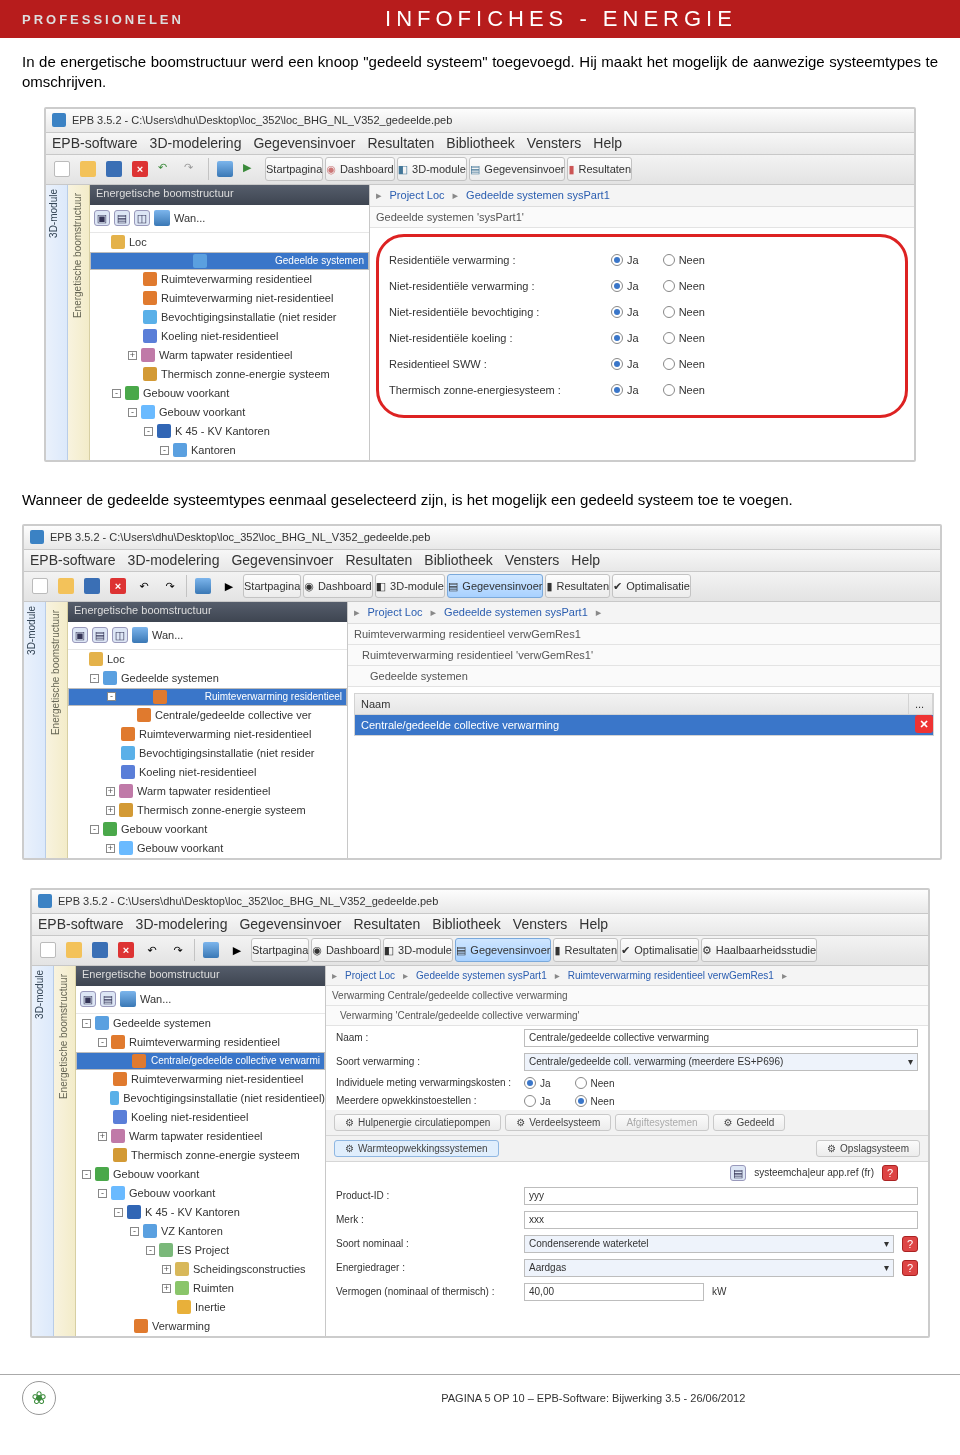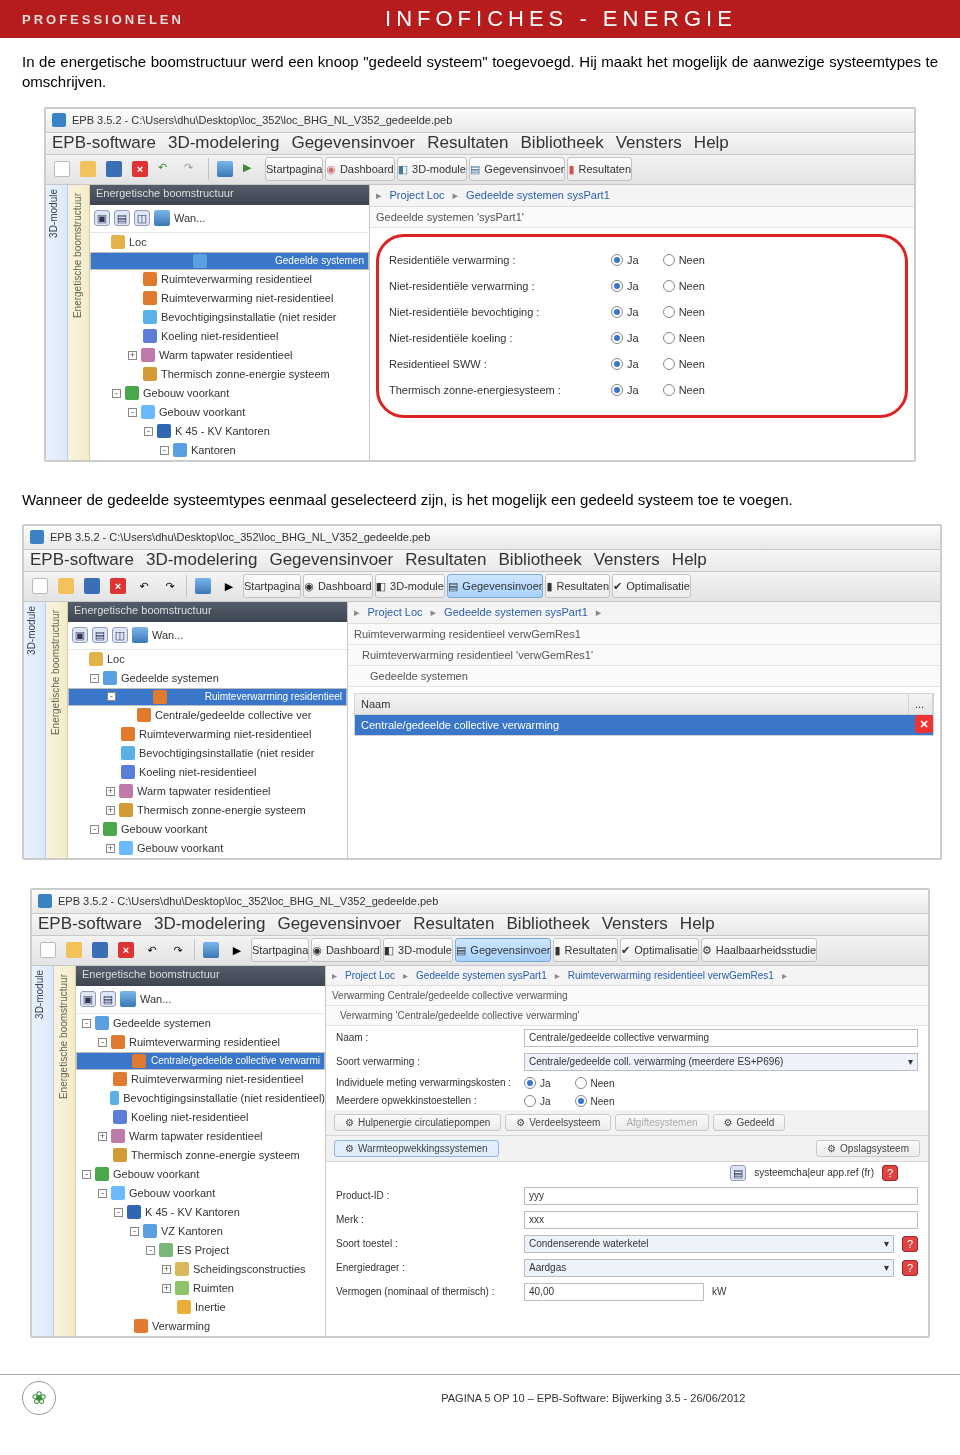--- a/index.html
+++ b/index.html
@@ -5,21 +5,21 @@
   *{box-sizing:border-box;margin:0;padding:0;font-family:Arial,Helvetica,sans-serif}
   body{background:#fff;width:960px}
   .hdr{background:#b71c1c;color:#fff;height:38px;display:flex;align-items:center;padding:0 22px}
   .hdr .pro{font:700 13px/1 sans-serif;letter-spacing:3px;color:#ddd}
   .hdr .title{flex:1;text-align:center;font:400 22px/1 sans-serif;letter-spacing:5px}
   .body{padding:14px 22px 0}
   .para{font-size:15px;line-height:1.35;text-align:justify;margin-bottom:14px}
   .shot{border:2px solid #ccc;border-radius:2px;margin:0 auto 28px;background:linear-gradient(#f5f7fb,#eceff5)}
   .titlebar{background:linear-gradient(#fdfdfd,#e8e8e8);border-bottom:1px solid #c8c8c8;height:24px;display:flex;align-items:center;padding:0 6px;font-size:11px;color:#333}
   .titlebar .ic{width:14px;height:14px;background:#3b82c4;border-radius:2px;margin-right:6px}
-  .menubar{background:linear-gradient(#f7f7f7,#e8e8e8);border-bottom:1px solid #c8c8c8;height:22px;display:flex;align-items:center;padding:0 6px;gap:12px;font-size:17px;color:#333}
+  .menubar{background:linear-gradient(#f7f7f7,#e8e8e8);border-bottom:1px solid #c8c8c8;height:22px;display:flex;align-items:center;padding:0 6px;gap:12px;font-size:14px;color:#333}
   .tbar{background:linear-gradient(#f3f3f3,#e3e3e3);border-bottom:1px solid #c8c8c8;height:30px;display:flex;align-items:center;padding:0 4px;gap:2px;font-size:11px}
   .tbtn{height:24px;border:1px solid #c3c3c3;background:linear-gradient(#fdfdfd,#ececec);border-radius:3px;display:flex;align-items:center;padding:0 0;gap:4px;color:#333}
   .tbtn.active{background:linear-gradient(#cfe6ff,#a8d1ff);border-color:#7aa9db}
   .icbtn{width:24px;height:24px;border:1px solid transparent;border-radius:3px;display:flex;align-items:center;justify-content:center}
   .ic16{width:16px;height:16px;border-radius:2px}
   .split{display:flex}
   .side{width:22px;background:linear-gradient(90deg,#f8f3df,#f3ecc9);border-right:1px solid #d7cfa3;position:relative}
   .side .vt{writing-mode:vertical-rl;transform:rotate(180deg);font-size:10px;color:#665;white-space:nowrap;position:absolute;left:4px;top:8px}
   .side2{width:22px;background:linear-gradient(90deg,#eaf1fb,#dce9fb);border-right:1px solid #b9cde8}
   .side2 .vt{writing-mode:vertical-rl;transform:rotate(180deg);font-size:10px;color:#345;padding:4px 2px}
@@ -663,21 +663,21 @@
           </div>
         <div class="formrow">
             <div class="fl">Product-ID :</div>
             <div class="inp">yyy</div>
           </div>
         <div class="formrow">
             <div class="fl">Merk :</div>
             <div class="inp">xxx</div>
           </div>
         <div class="formrow">
-            <div class="fl">Soort toestel :</div>
+            <div class="fl">Soort nominaal :</div>
             <div class="sel">
               <span>Condenserende waterketel</span>
               <span>▾</span>
             </div>
             <div class="qk" style="background:#d44;border-color:#a22;color:#fff">?</div>
           </div>
         <div class="formrow">
             <div class="fl">Energiedrager :</div>
             <div class="sel">
               <span>Aardgas</span>

